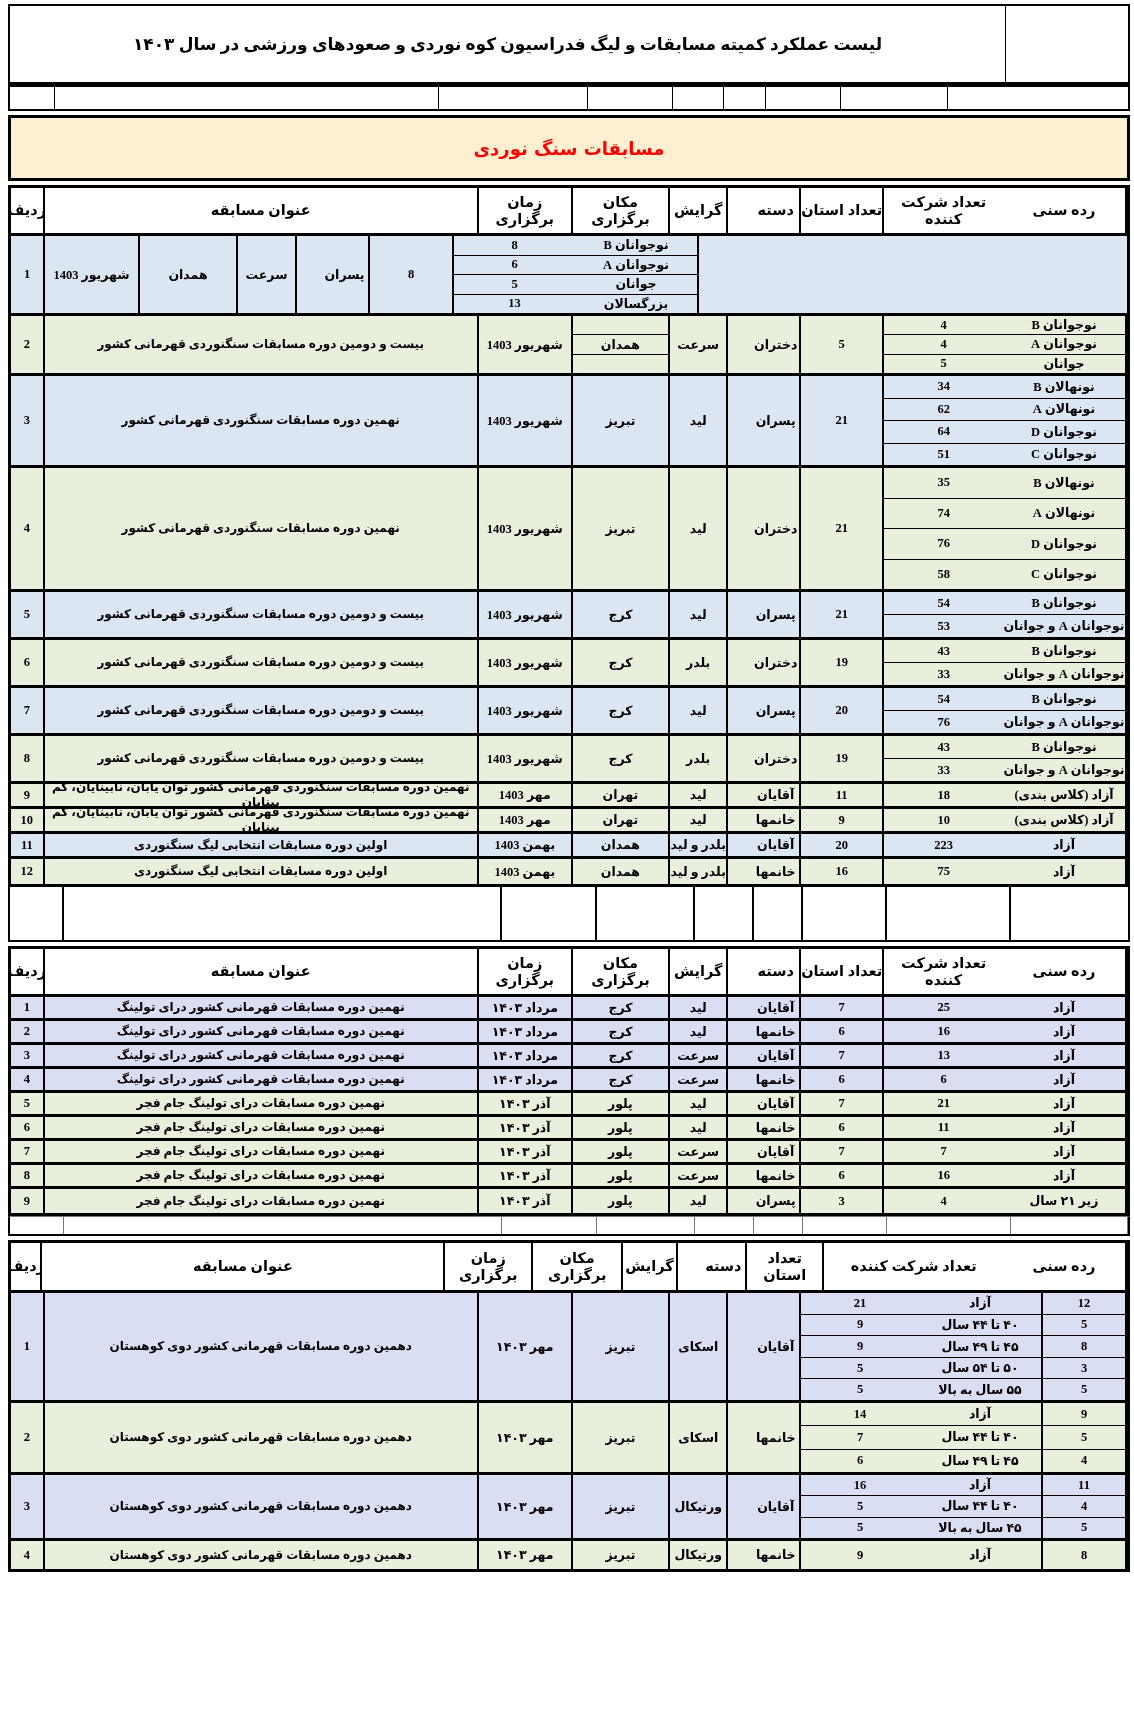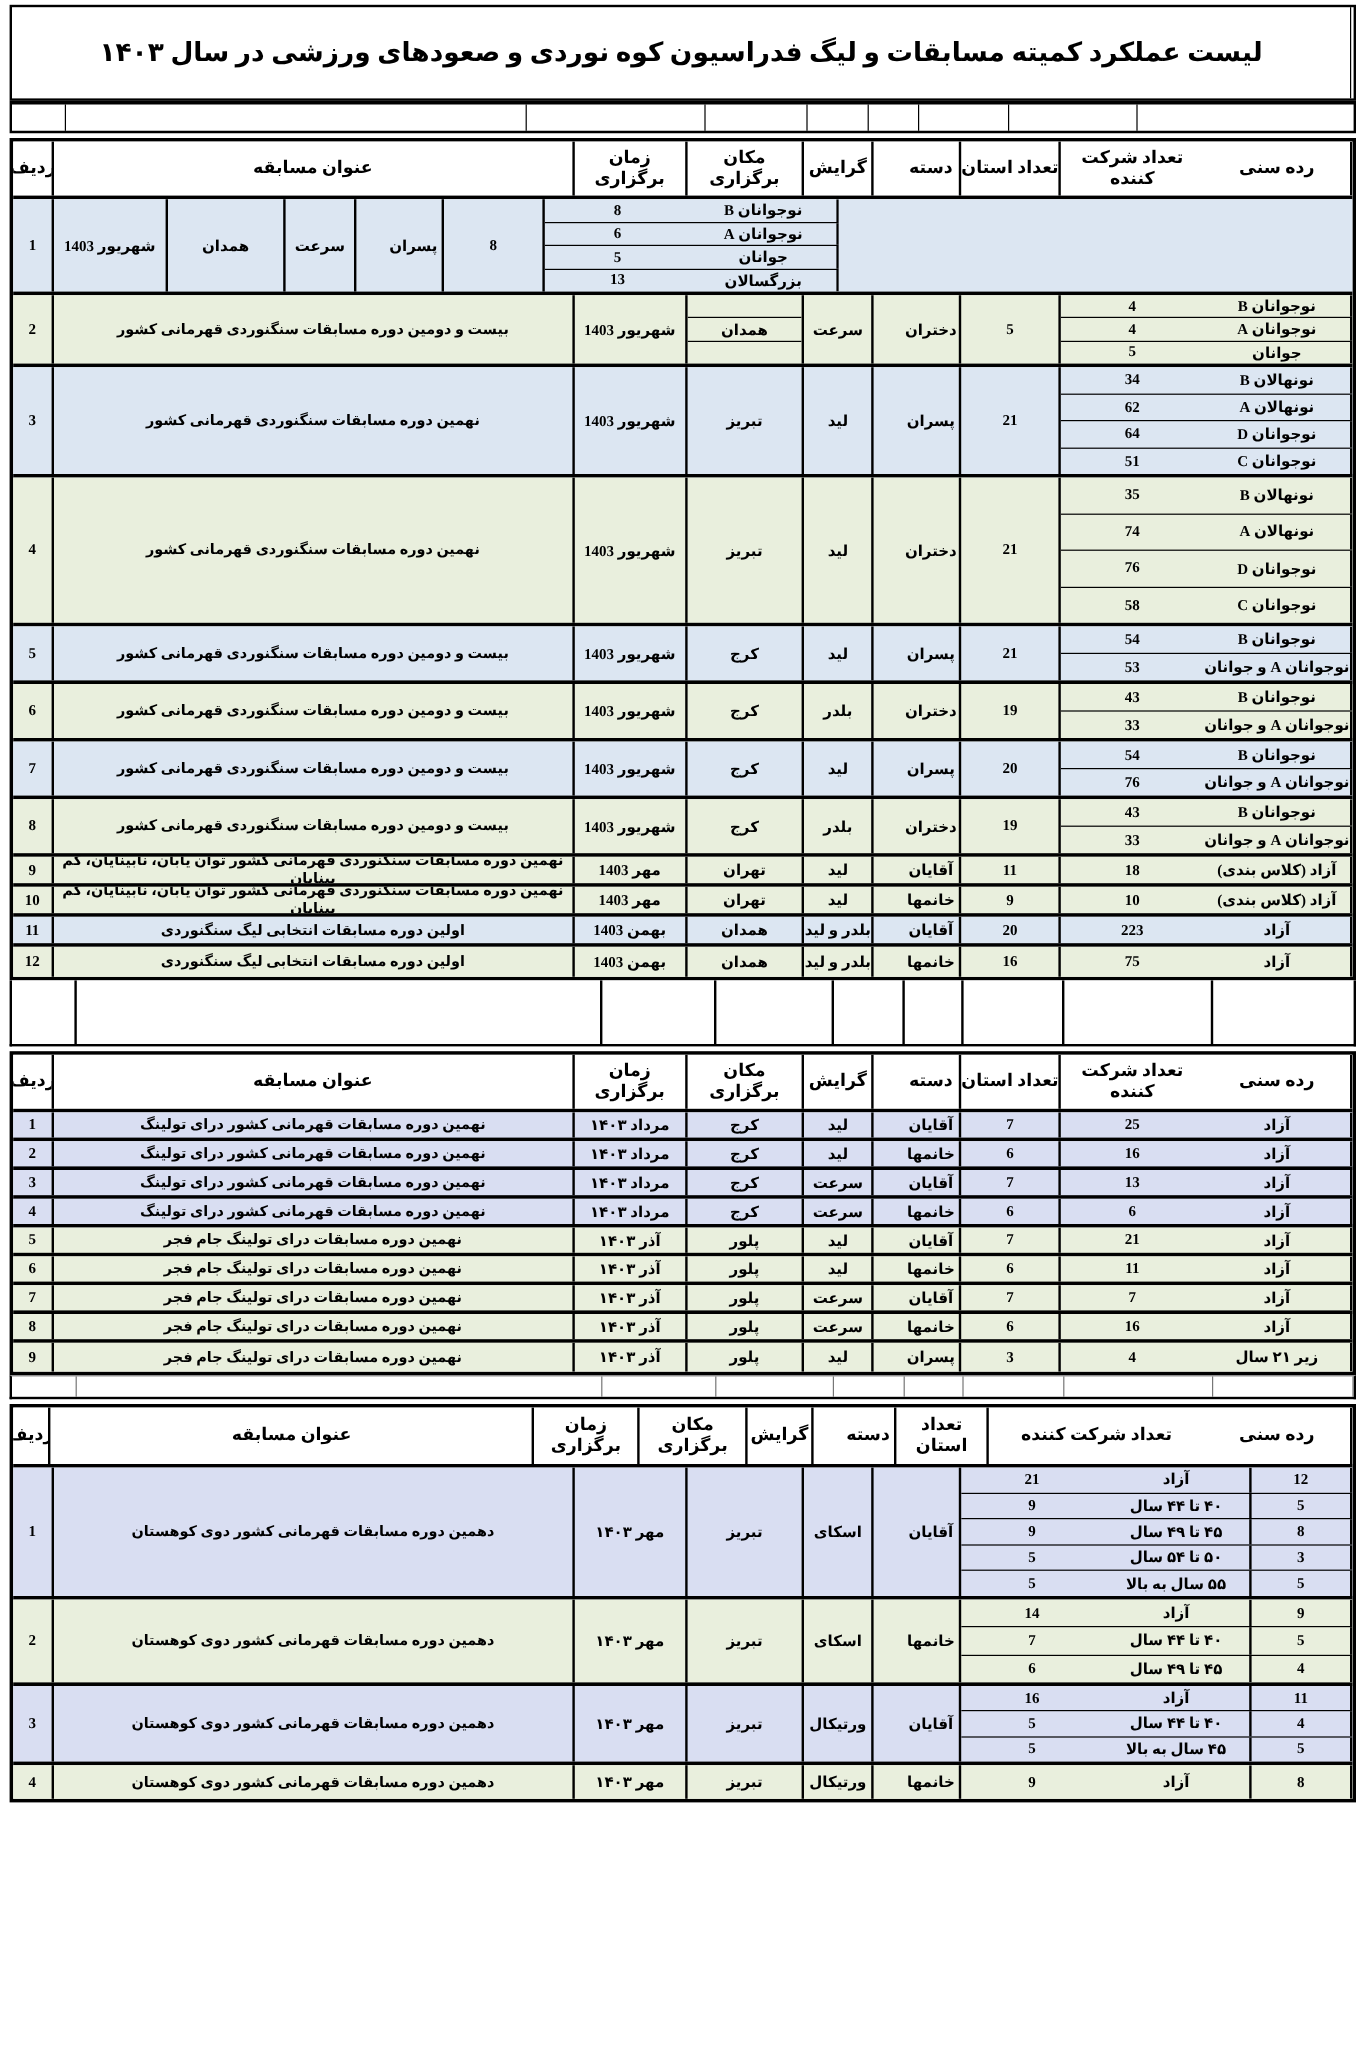--- a/index.html
+++ b/index.html
@@ -2,22 +2,22 @@
 <html lang="fa"><head>
 <meta charset="utf-8">
 <style>
   html,body{margin:0;padding:0;background:#fff;}
   body{width:1134px;height:1719px;overflow:hidden;position:relative;
        font-family:"DejaVu Sans","Liberation Serif",sans-serif;}
   .wrap{margin-left:8px;width:1122px;}
   .cellfont{font-family:"Liberation Serif","DejaVu Sans",serif;font-weight:bold;color:#000;}
   
   .titleblock{margin-top:4px;height:80px;border:2px solid #000;display:flex;box-sizing:border-box;}
-  .titlecell{width:1116px;border-right:1px solid #000;display:flex;align-items:center;justify-content:center;
-             font-size:22px;font-weight:bold;direction:rtl;box-sizing:border-box;}
+  .titlecell{width:996px;border-right:1px solid #000;display:flex;align-items:center;justify-content:center;
+             font-size:17px;font-weight:bold;direction:rtl;box-sizing:border-box;}
   .titleempty{flex:1;}
   
   .thinrow{height:27px;border:2px solid #000;border-top:3px solid #000;display:flex;box-sizing:border-box;}
   .thinrow div{border-right:1.5px solid #000;box-sizing:border-box;height:100%;}
   .thinrow div:last-child{border-right:none;}
   
   .band{margin-top:4px;border:3px solid #000;background:#fdefd0;display:flex;align-items:center;justify-content:center;box-sizing:border-box;}
   .band span{color:#ff0000;font-weight:bold;font-size:18px;direction:rtl;}
   
   .tbl{border:3px solid #000;box-sizing:border-box;margin-top:4px;background:#fff;}
@@ -64,20 +64,23 @@
       <div style="width:149px"></div>
     <div style="width:85px"></div>
       <div style="width:51px"></div>
       <div style="width:42px"></div>
     <div style="width:75px"></div>
       <div style="width:107px"></div>
       <div style="flex:1"></div>
   </div>
 
   <div id="sections">
+      <div class="band" style="height: 66px; margin-top: 4px;">
+        <span>مسابقات سنگ نوردی</span>
+      </div>
       <div class="tbl">
         <div class="hdr" style="height: 48px;">
           <div class="c w-rank">ردیف</div>
           <div class="c w-title">عنوان مسابقه</div>
           <div class="c w-time">زمان برگزاری</div>
           <div class="c w-venue">مکان برگزاری</div>
           <div class="c w-grade">گرایش</div>
           <div class="c w-cat">دسته</div>
           <div class="c w-prov">تعداد استان</div>
           <div class="c w-sub" style="padding: 0px; flex-direction: row; align-items: stretch;">

